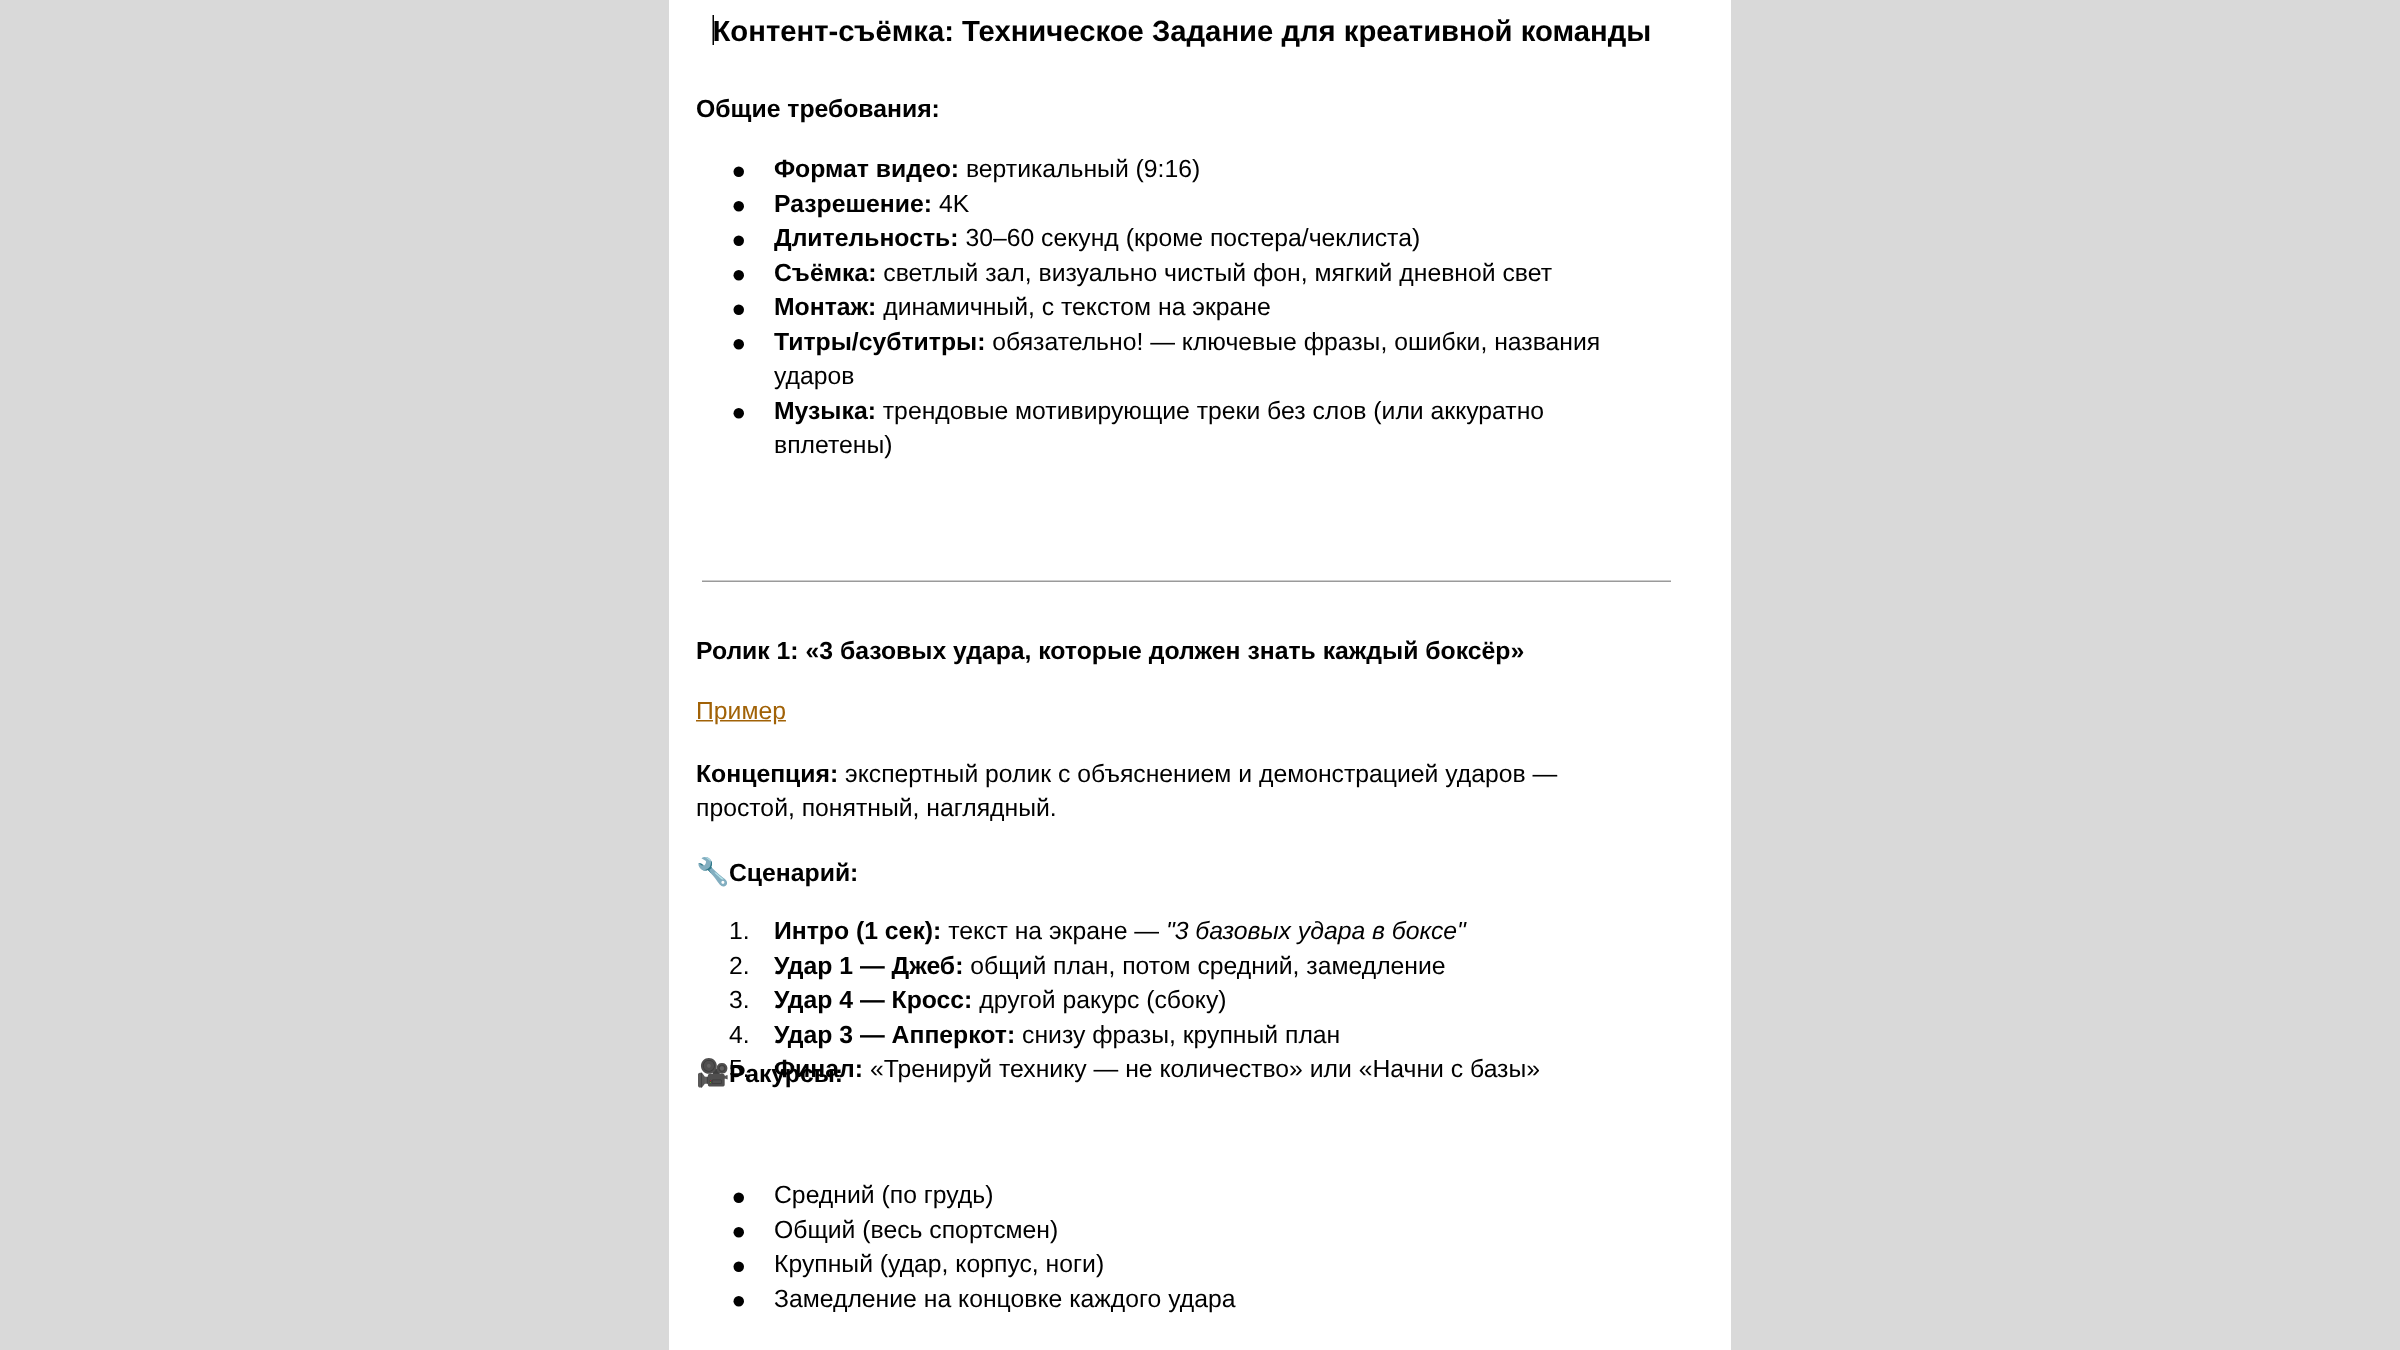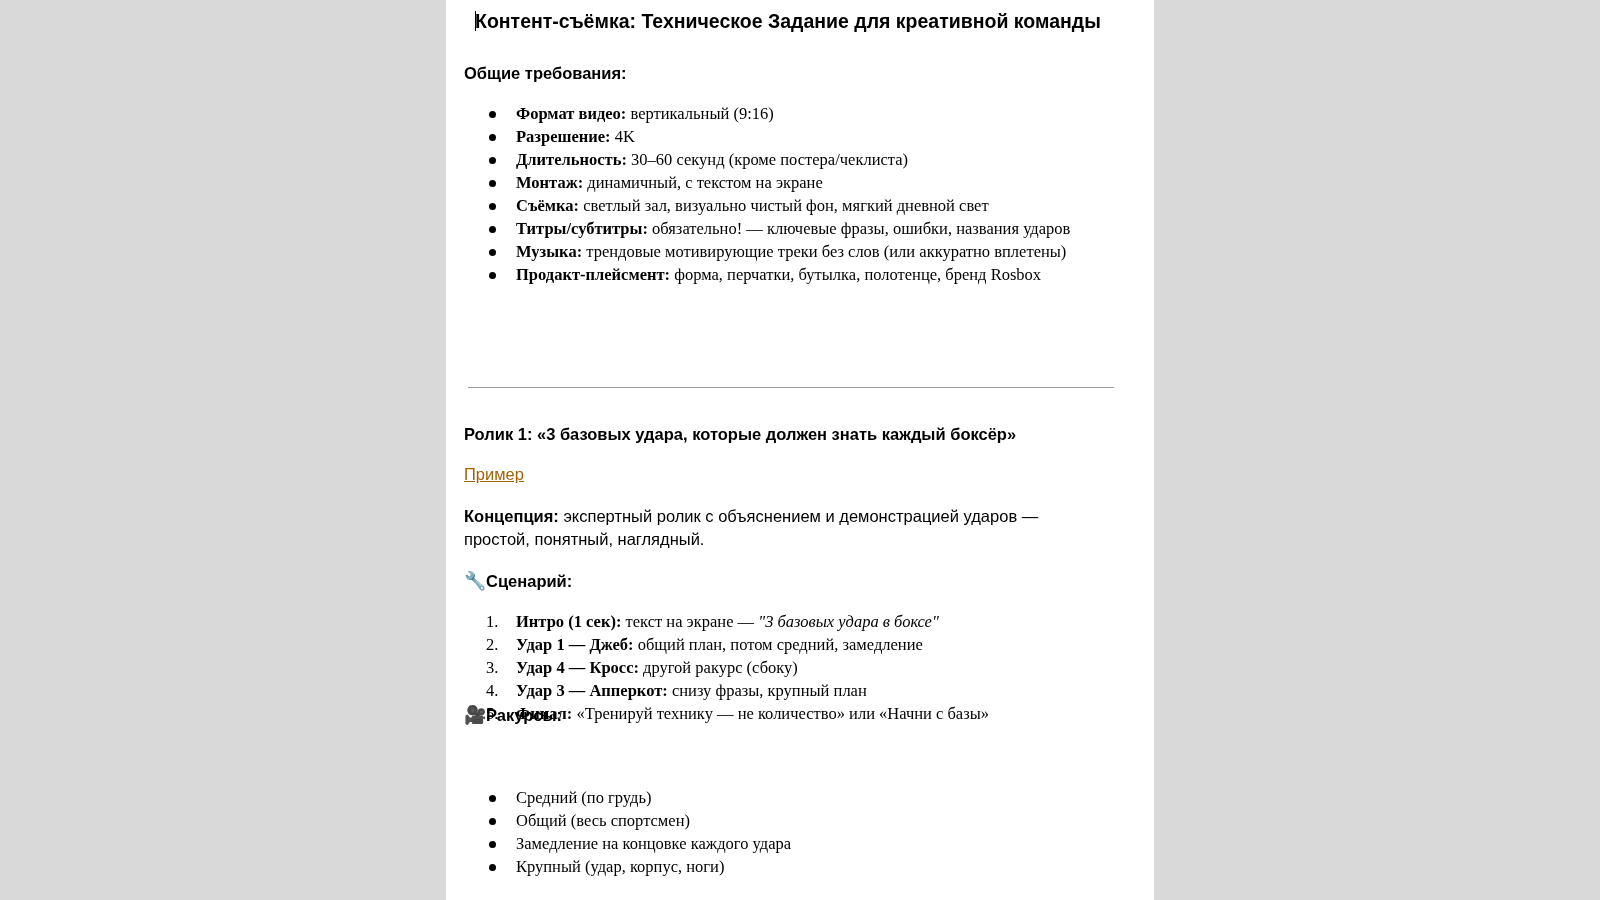--- a/index.html
+++ b/index.html
@@ -22,21 +22,21 @@
   .title .caret {
     display: inline-block; width: 1px; height: 20px; background: #000;
     vertical-align: -3px; margin-right: -1px;
   }
   .h {
     position: absolute; left: 0;
     font-size: 16.5px; font-weight: bold; white-space: nowrap;
   }
   .emoji { display: inline-block; width: 22px; font-weight: normal; font-size: 18px; }
   ul, ol { margin: 0; padding: 0; list-style: none; }
-  .list { position: absolute; left: 22px; width: 620px; font-family: Liberation Serif, serif; }
+  .list { position: absolute; left: 22px; width: 620px; }
   .li {
     position: relative; padding-left: 30px;
     font-size: 16.5px; line-height: 23px;
   }
   .li .bullet {
     position: absolute; left: 3px; top: 9px;
     width: 7px; height: 7px; border-radius: 50%; background: #000;
   }
   .li .num { position: absolute; left: 0; top: 0; }
   .li b { font-weight: bold; }
@@ -63,25 +63,24 @@
     <div class="title">
       <span class="caret"></span><span>Контент-съёмка: Техническое Задание для креативной команды</span>
     </div>
 
     <div class="h" style="top:64px">Общие требования:</div>
 
     <ul class="list" style="top:102px">
       <li class="li"><span class="bullet"></span><b>Формат видео:</b><span> вертикальный (9:16)</span></li>
       <li class="li"><span class="bullet"></span><b>Разрешение:</b><span> 4K</span></li>
       <li class="li"><span class="bullet"></span><b>Длительность:</b><span> 30–60 секунд (кроме постера/чеклиста)</span></li>
+      <li class="li"><span class="bullet"></span><b>Съёмка:</b><span> светлый зал, визуально чистый фон, мягкий дневной свет</span></li>
       <li class="li"><span class="bullet"></span><b>Монтаж:</b><span> динамичный, с текстом на экране</span></li>
-      <li class="li"><span class="bullet"></span><b>Съёмка:</b><span> светлый зал, визуально чистый фон, мягкий дневной свет</span></li>
       <li class="li"><span class="bullet"></span><b>Титры/субтитры:</b><span> обязательно! — ключевые фразы, ошибки, названия ударов</span></li>
       <li class="li"><span class="bullet"></span><b>Музыка:</b><span> трендовые мотивирующие треки без слов (или аккуратно вплетены)</span></li>
-      <li class="li"><span class="bullet"></span><b>Продакт-плейсмент:</b><span> форма, перчатки, бутылка, полотенце, бренд Rosbox</span></li>
     </ul>
 
     <div class="hr"></div>
 
     <div class="h" style="top:425px">Ролик 1: «3 базовых удара, которые должен знать каждый боксёр»</div>
 
     <a class="link">Пример</a>
 
     <div class="para"><b>Концепция:</b><span> экспертный ролик с объяснением и демонстрацией ударов — простой, понятный, наглядный.</span></div>
 
@@ -93,18 +92,18 @@
       <li class="li"><span class="num">3.</span><b>Удар 4 — Кросс:</b><span> другой ракурс (сбоку)</span></li>
       <li class="li"><span class="num">4.</span><b>Удар 3 — Апперкот:</b><span> снизу фразы, крупный план</span></li>
       <li class="li"><span class="num">5.</span><b>Финал:</b><span> «Тренируй технику — не количество» или «Начни с базы»</span></li>
     </ol>
 
     <div class="h" style="top:704px"><span class="emoji">🎥</span><span>Ракурсы:</span></div>
 
     <ul class="list" style="top:786px">
       <li class="li"><span class="bullet"></span><span>Средний (по грудь)</span></li>
       <li class="li"><span class="bullet"></span><span>Общий (весь спортсмен)</span></li>
+      <li class="li"><span class="bullet"></span><span>Крупный (удар, корпус, ноги)</span></li>
       <li class="li"><span class="bullet"></span><span>Замедление на концовке каждого удара</span></li>
-      <li class="li"><span class="bullet"></span><span>Крупный (удар, корпус, ноги)</span></li>
     </ul>
 
   </div>
 </div>
 
 </body></html>

